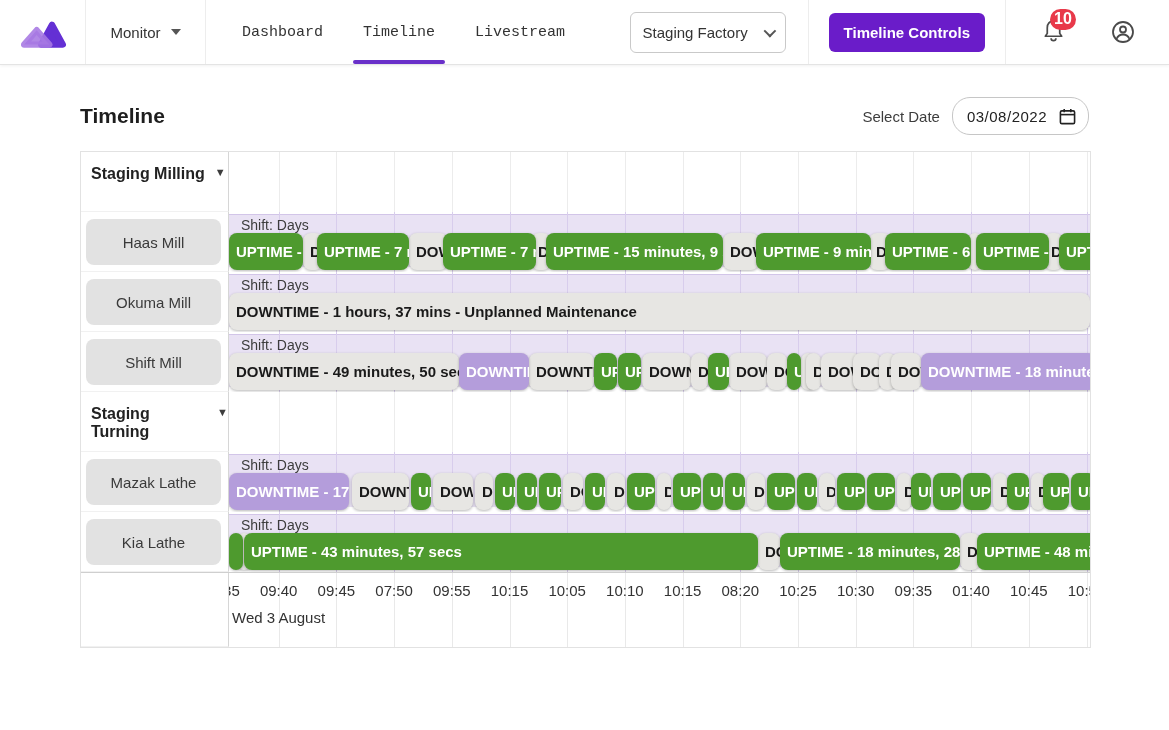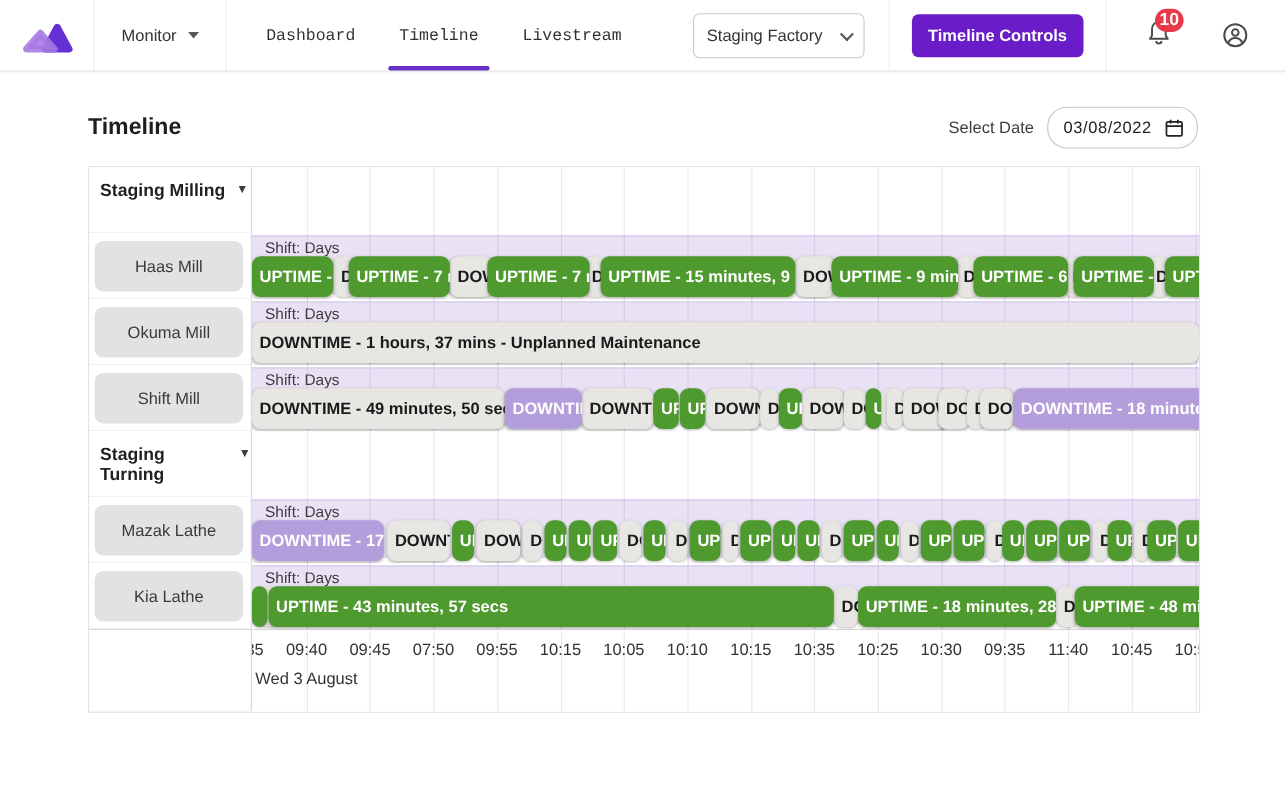--- a/index.html
+++ b/index.html
@@ -378,24 +378,24 @@
           <div class="gridline" style="left: 857.5px; background: rgb(233, 233, 233);"></div>
           <span class="tick-label" style="left: -8px;">09:35</span>
           <span class="tick-label" style="left: 49.7px;">09:40</span>
           <span class="tick-label" style="left: 107.4px;">09:45</span>
           <span class="tick-label" style="left: 165.1px;">07:50</span>
           <span class="tick-label" style="left: 222.8px;">09:55</span>
           <span class="tick-label" style="left: 280.5px;">10:15</span>
           <span class="tick-label" style="left: 338.2px;">10:05</span>
           <span class="tick-label" style="left: 395.9px;">10:10</span>
           <span class="tick-label" style="left: 453.6px;">10:15</span>
-          <span class="tick-label" style="left: 511.3px;">10:35</span>
+          <span class="tick-label" style="left: 511.3px;">08:20</span>
           <span class="tick-label" style="left: 569px;">10:25</span>
           <span class="tick-label" style="left: 626.7px;">10:30</span>
           <span class="tick-label" style="left: 684.4px;">09:35</span>
-          <span class="tick-label" style="left: 742.1px;">11:40</span>
+          <span class="tick-label" style="left: 742.1px;">01:40</span>
           <span class="tick-label" style="left: 799.8px;">10:45</span>
           <span class="tick-label" style="left: 857.5px;">10:50</span>
           <span class="axis-date">Wed 3 August</span>
         </div>
       </div>
     </div>
 </div>
 
 </body></html>

